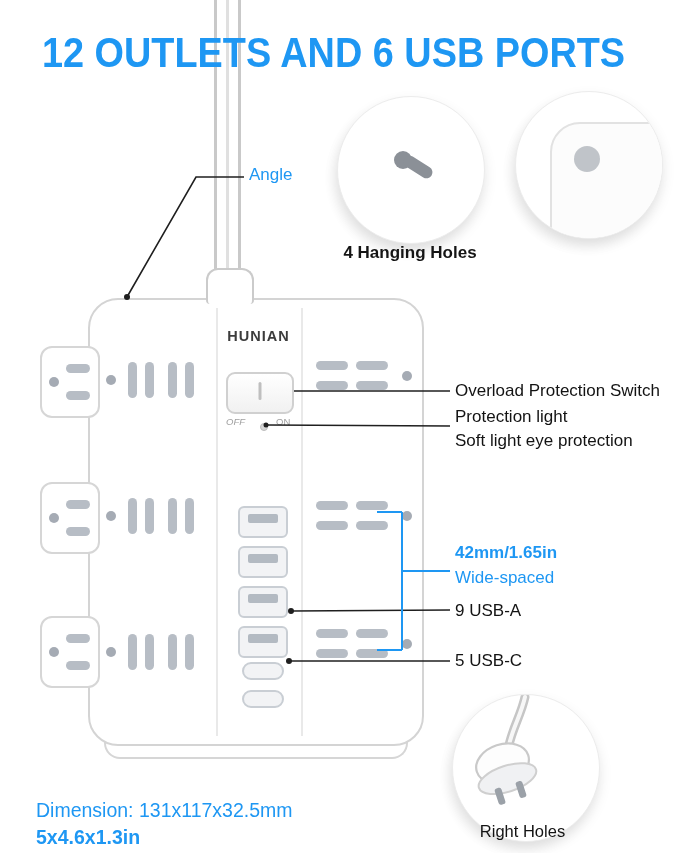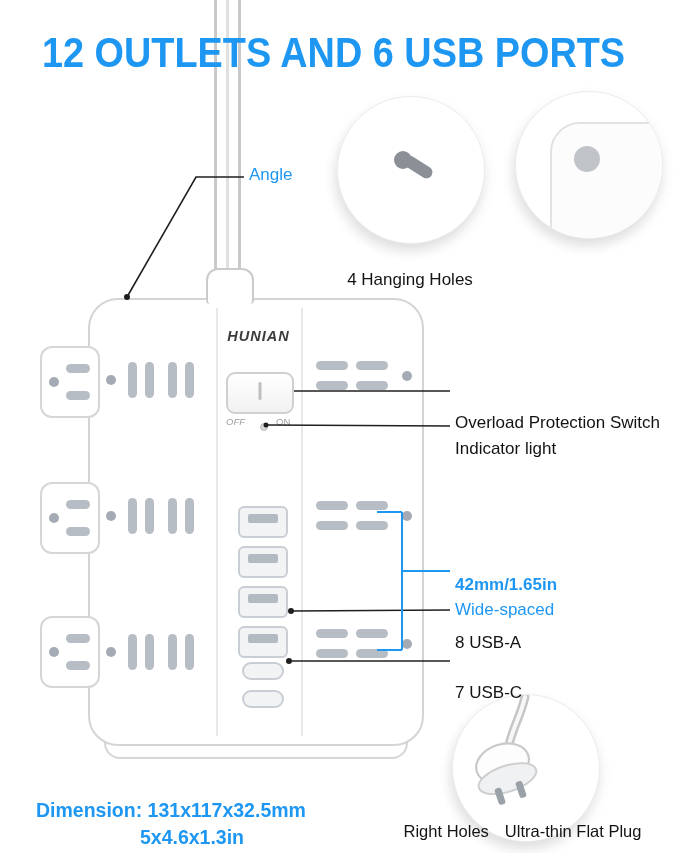--- a/index.html
+++ b/index.html
@@ -39,31 +39,31 @@
   .circleC { left:452px; top:694px; }
   .kh-circle { position:absolute; left:56px; top:54px; width:18px; height:18px;
     border-radius:50%; background:#8b9097; }
   .kh-slot { position:absolute; left:64px; top:64px; width:32px; height:12px;
     border-radius:6px; background:#8b9097; transform:rotate(32deg); }
   .mat-corner { position:absolute; left:34px; top:30px; width:170px; height:170px;
     background:#fcfcfc; border:2px solid #e2e2e2; border-radius:30px 4px 4px 4px; }
   .mat-foot { position:absolute; left:58px; top:54px; width:26px; height:26px;
     border-radius:50%; background:#c0c4c9; }
   .caption { position:absolute; font-size:17px; color:#141414; text-align:center; z-index:2; }
-  .capA { left:330px; top:270px; width:160px; }
+  .capA { left:330px; top:243px; width:160px;font-weight:bold; }
   .capB { left:515px; top:255px; width:146px; }
   
   .device {
     position:absolute; left:88px; top:298px; width:332px; height:444px; z-index:2;
     background:#fff; border:2.5px solid #d4d4d4; border-radius:30px;
   }
   .divider { position:absolute; top:8px; bottom:8px; width:2px; background:#e9e9e9; }
   .d1 { left:126px; } .d2 { left:211px; }
   .brand { position:absolute; left:126px; top:28px; width:85px; text-align:center;
-    font-size:14.5px; font-weight:bold; letter-spacing:1px; color:#3c3c3c;font-style:italic; }
+    font-size:14.5px; font-weight:bold; letter-spacing:1px; color:#3c3c3c; }
   .switch { position:absolute; left:136px; top:72px; width:64px; height:38px;
     border:2.5px solid #d0d0d0; border-radius:9px;
     background:linear-gradient(180deg,#ffffff,#f1f1f1); }
   .switch-bar { position:absolute; left:50%; top:8px; width:3px; height:18px;
     background:#bfbfbf; border-radius:2px; transform:translateX(-50%); }
   .lab { position:absolute; font-size:9.5px; color:#a0a0a0; }
   .off { left:136px; top:116px;font-style:italic; } .on { left:186px; top:116px; }
   .indicator { position:absolute; left:170px; top:123px; width:6px; height:6px;
     border-radius:50%; background:#d6d6d6; border:1px solid #bcbcbc; }
   .row-l, .row-r { position:absolute; height:56px; }
@@ -90,39 +90,39 @@
   .c1{top:362px} .c2{top:390px}
   .side-outlet { position:absolute; left:40px; width:56px; height:68px; z-index:3;
     background:#fff; border:2.5px solid #d6d6d6; border-radius:12px; }
   .so1{top:346px} .so2{top:482px} .so3{top:616px}
   .side-outlet .hole { left:7px; top:29px; }
   .sh2 { position:absolute; left:24px; width:24px; height:9px; border-radius:4.5px; background:#b7bdc5; }
   .sh2.a{top:16px} .sh2.b{top:43px}
   .base-lip { position:absolute; left:104px; top:741px; width:300px; height:16px; z-index:1;
     background:#fff; border:2.5px solid #d6d6d6; border-top:none; border-radius:0 0 16px 16px; }
   
-  .ann { position:absolute; font-size:17px; color:#131313; white-space:nowrap; z-index:6;margin-top:32px; }
+  .ann { position:absolute; font-size:17px; color:#131313; white-space:nowrap; z-index:6; }
   .ann-overload { left:455px; top:381px; }
   .ann-indicator { left:455px; top:407px; }
   .ann-softlight { left:455px; top:431px; }
   .ann-wide1 { left:455px; top:543px; color:var(--accent); font-weight:700; }
   .ann-wide2 { left:455px; top:568px; color:var(--accent); font-weight:500; }
   .ann-usba { left:455px; top:601px; }
   .ann-usbc { left:455px; top:651px; }
   
   .overlay { position:absolute; left:0; top:0; z-index:5; pointer-events:none; }
   .lead { stroke:#1f1f1f; stroke-width:1.6; fill:none; }
   .dot { fill:#1f1f1f; }
   .blue line { stroke:var(--accent); stroke-width:2; }
   
   .plug-caption { position:absolute; left:366px; top:822px; width:313px; z-index:6;
     display:flex; gap:16px; justify-content:center; font-size:16.5px; color:#131313; white-space:nowrap; }
-  .dim1 { position:absolute; left:36px; top:799px; font-size:19.5px; font-weight:bold;
+  .dim1 { position:absolute; left:36px; top:799px; font-size:19.5px; font-weight:normal;
     color:var(--accent); white-space:nowrap; }
-  .dim2 { position:absolute; left:36px; top:826px; width:312px; text-align:center;
+  .dim2 { position:absolute; left:36px; top:826px; width:312px; text-align:left;
     font-size:19.5px; font-weight:bold; color:var(--accent); }
 </style>
 </head>
 <body>
 
 <div id="canvas">
 
   <div class="title">12 OUTLETS AND 6 USB PORTS</div>
 
   <div class="cord"></div>
@@ -223,25 +223,26 @@
       <i class="sh2 b"></i>
   </div>
   <div class="side-outlet so3">
     <i class="hole"></i>
       <i class="sh2 a"></i>
       <i class="sh2 b"></i>
   </div>
   <div class="base-lip"></div>
 
   <div class="ann ann-overload">Overload Protection Switch</div>
-  <div class="ann ann-indicator">Indicator light</div>
+  <div class="ann ann-indicator">Protection light</div>
+  <div class="ann ann-softlight">Soft light eye protection</div>
   <div class="ann ann-wide1">42mm/1.65in</div>
   <div class="ann ann-wide2">Wide-spaced</div>
-  <div class="ann ann-usba">8 USB-A</div>
-  <div class="ann ann-usbc">7 USB-C</div>
+  <div class="ann ann-usba">9 USB-A</div>
+  <div class="ann ann-usbc">5 USB-C</div>
 
   <svg class="overlay" width="679" height="853">
     <polyline class="lead" points="244,177 196,177 127,297"></polyline>
     <circle class="dot" cx="127" cy="297" r="3"></circle>
     <line class="lead" x1="450" y1="391" x2="294" y2="391"></line>
     <line class="lead" x1="450" y1="426" x2="268" y2="425"></line>
     <circle class="dot" cx="266" cy="425" r="2.5"></circle>
     <line class="lead" x1="450" y1="610" x2="293" y2="611"></line>
     <circle class="dot" cx="291" cy="611" r="3"></circle>
     <line class="lead" x1="450" y1="661" x2="291" y2="661"></line>
@@ -261,19 +262,18 @@
       <g transform="rotate(-18 52 76)">
         <ellipse cx="52" cy="68" rx="27" ry="19" fill="#fdfdfd" stroke="#c9c9c9" stroke-width="2.2"></ellipse>
         <ellipse cx="52" cy="84" rx="30" ry="13" fill="#f0f1f3" stroke="#cfcfcf" stroke-width="2"></ellipse>
         <rect x="36" y="90" width="7" height="17" rx="2.5" fill="#9ba1a8"></rect>
         <rect x="58" y="90" width="7" height="17" rx="2.5" fill="#9ba1a8"></rect>
       </g>
     </svg>
   </div>
   <div class="plug-caption">
     <span>Right Holes</span>
-    <span>Ultra-thin Flat Plug</span>
   </div>
 
   <div class="dim1">Dimension: 131x117x32.5mm</div>
   <div class="dim2">5x4.6x1.3in</div>
 
 </div>
 
 </body></html>

